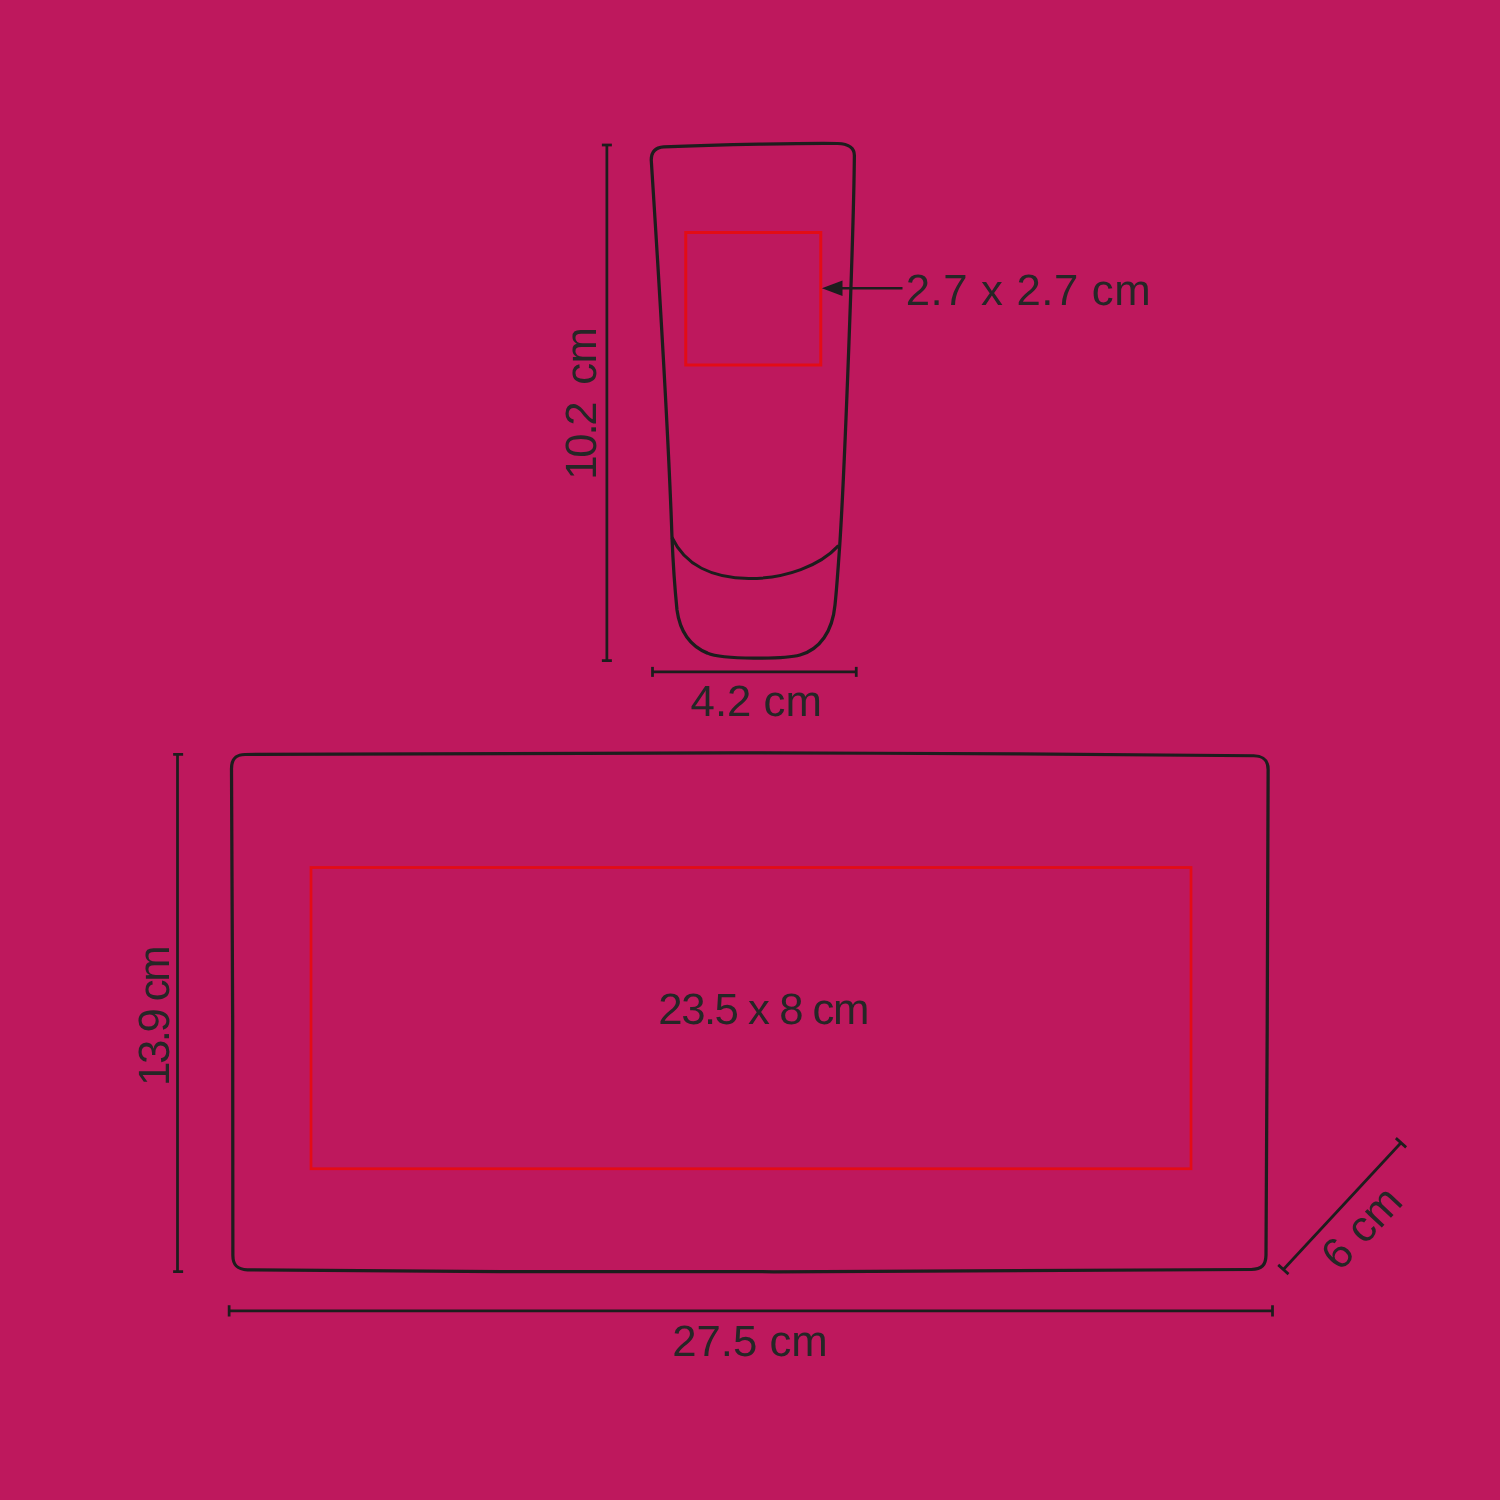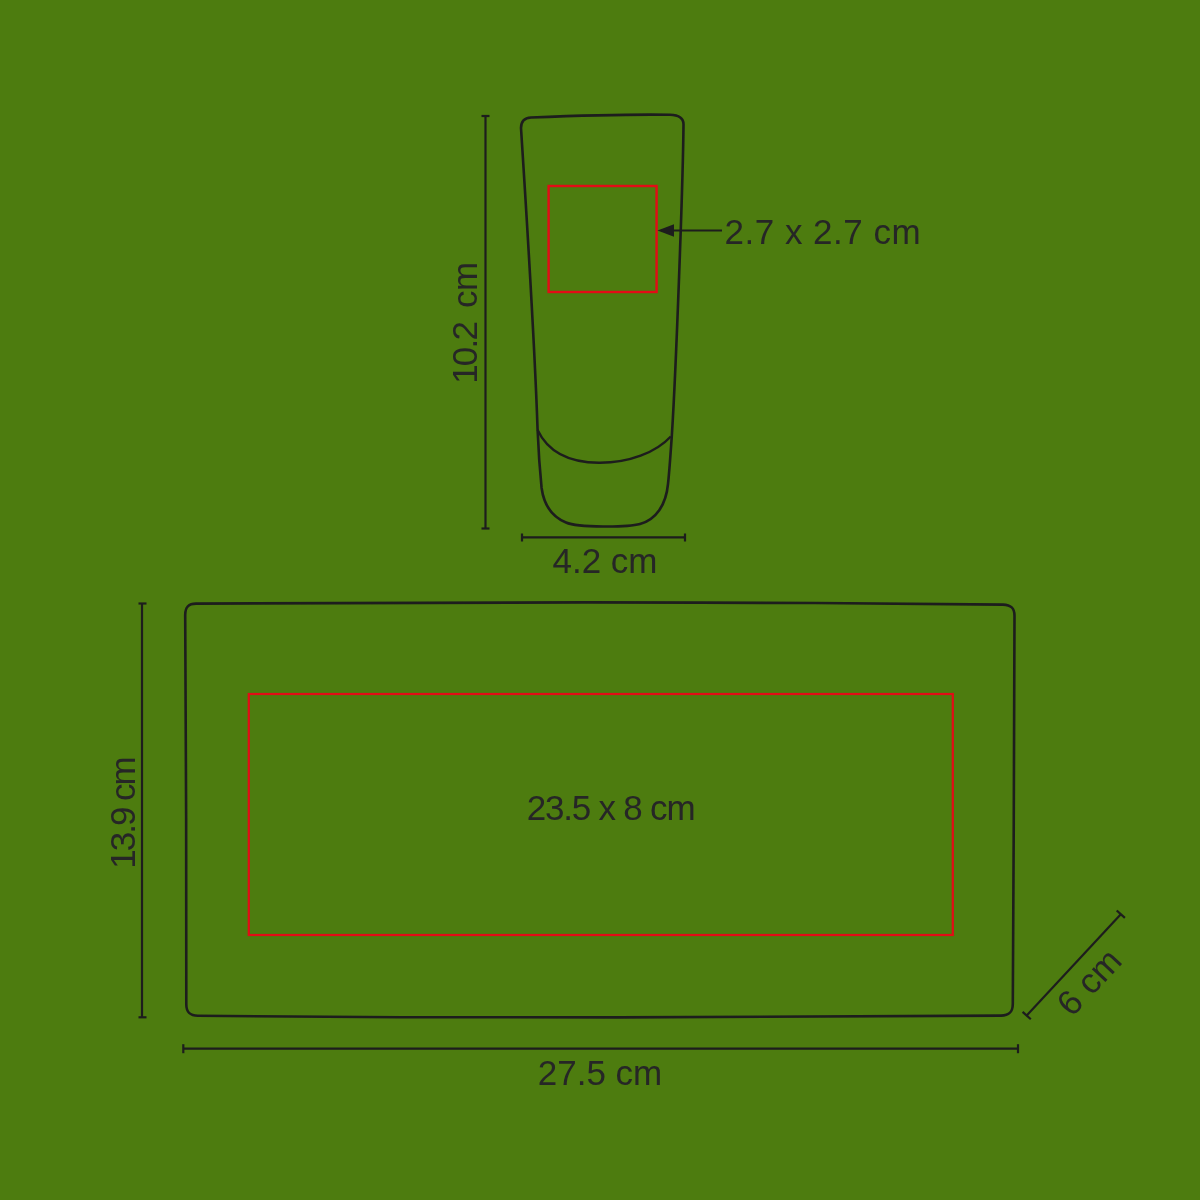--- a/index.html
+++ b/index.html
@@ -1,16 +1,16 @@
 <!DOCTYPE html>
 <html><head>
 <meta charset="utf-8">
 <style>
   html,body{margin:0;padding:0;background:#ffffff;}
-  .canvas{position:relative;width:1200px;height:1200px;background:#4d7c0f;overflow:hidden;}
+  .canvas{position:relative;width:1200px;height:1200px;background:#be185d;overflow:hidden;}
   text{font-family:"Liberation Sans",sans-serif;fill:#262626;}
 </style>
 </head>
 <body>
 <div class="canvas">
 <svg width="1200" height="1200" viewBox="0 0 1200 1200" xmlns="http://www.w3.org/2000/svg">
 
   <path d="M 521,128
            C 521,121.5 524,118 531,117.5
            C 575,115.8 645,114.4 670,114.8

